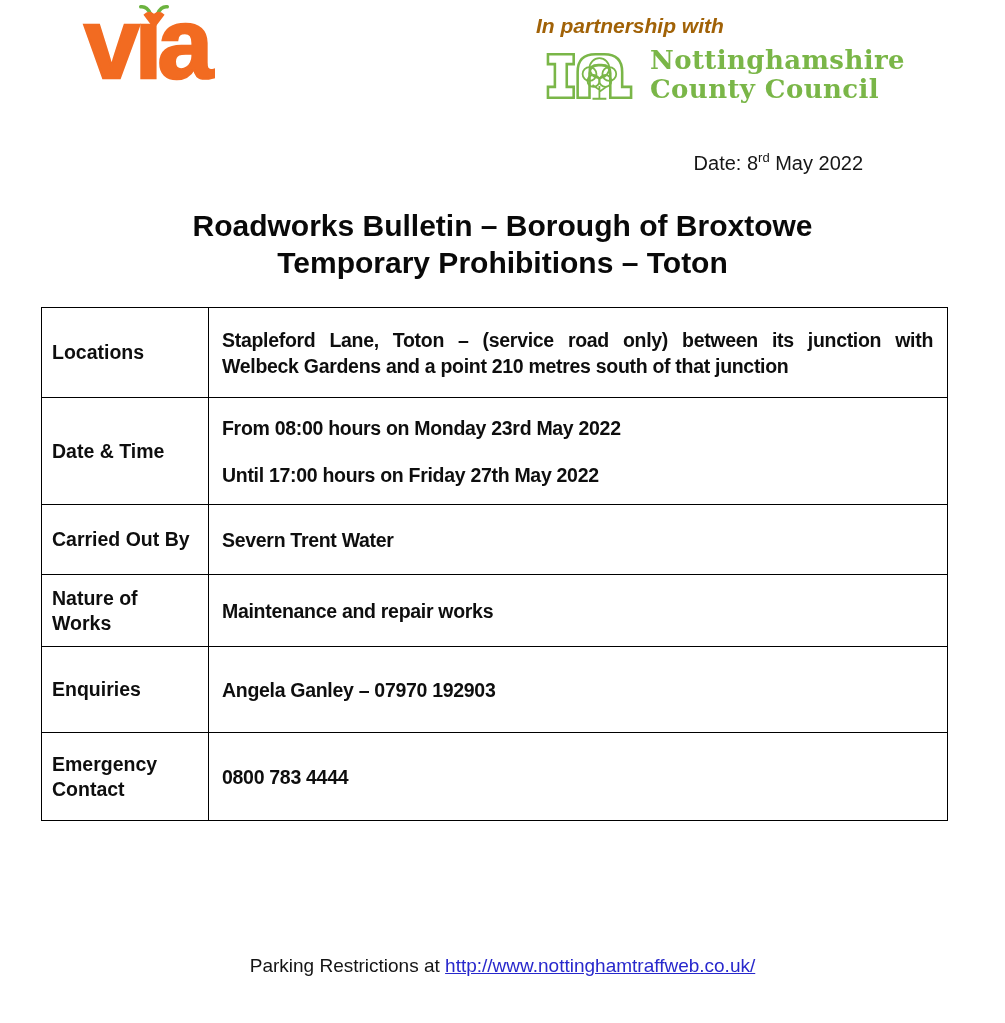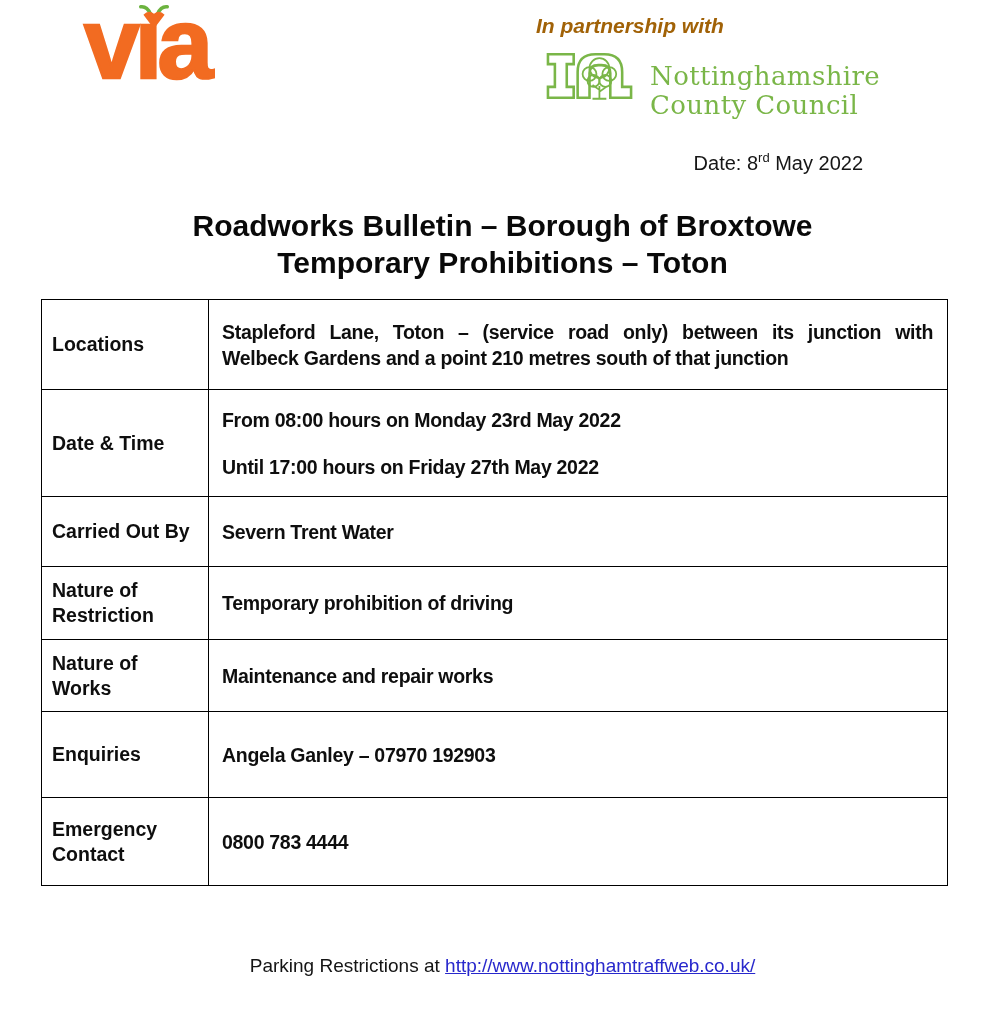--- a/index.html
+++ b/index.html
@@ -22,41 +22,41 @@
 
   .partnership {
     position: absolute; left: 536px; top: 14px;
     font-size: 21px; font-style: italic; font-weight: 600;
     color: #a16207;
   }
   .ncc-icon { position: absolute; left: 544px; top: 46px; }
   .ncc-text {
     position: absolute; left: 650px; top: 46px;
     font-family: "DejaVu Serif", serif;
-    font-weight: normal; font-size: 26px; line-height: 29px;
-    color: #7AB648; letter-spacing: 0.4px; margin-top: 16px;
+    font-weight: bold; font-size: 26px; line-height: 29px;
+    color: #7AB648; letter-spacing: 0.4px;
   }
 
   
   .date-line {
     position: absolute; top: 150px; left: 0; width: 863px;
     text-align: right; font-size: 20px; color: #161616;
   }
   .date-line sup { font-size: 13px; }
 
   
   .doc-title {
     position: absolute; top: 207px; left: 0; width: 100%;
     text-align: center; font-size: 30px; font-weight: bold;
     line-height: 37px; color: #090909;
   }
 
   
   table.bulletin {
-    position: absolute; left: 41px; top: 299px; width: 907px;
+    position: absolute; left: 41px; top: 307px; width: 907px;
     border-collapse: collapse; table-layout: fixed;
   }
   table.bulletin td {
     border: 1.5px solid #000;
     vertical-align: middle;
     font-weight: bold; font-size: 19.5px;
   }
   td.c-label { width: 167px; padding: 6px 10px; line-height: 25px; }
   td.c-value { padding: 6px 14px 6px 13px; line-height: 26px; letter-spacing: -0.3px; margin-left: 16px; }
   tr.r1 { height: 90px; }  tr.r2 { height: 107px; }
@@ -126,24 +126,20 @@
     <td class="c-label">Date &amp; Time</td>
     <td class="c-value">
       <div class="para-gap">From 08:00 hours on Monday 23rd May 2022</div>
       <div>Until 17:00 hours on Friday 27th May 2022</div>
     </td>
   </tr>
   <tr class="r3">
     <td class="c-label">Carried Out By</td>
     <td class="c-value">Severn Trent Water</td>
   </tr>
-  <tr class="r4">
-    <td class="c-label">Nature of Restriction</td>
-    <td class="c-value">Temporary prohibition of driving</td>
-  </tr>
   <tr class="r5">
     <td class="c-label">Nature of Works</td>
     <td class="c-value">Maintenance and repair works</td>
   </tr>
   <tr class="r7">
     <td class="c-label">Enquiries</td>
     <td class="c-value">Angela Ganley – 07970 192903</td>
   </tr>
   <tr class="r8">
     <td class="c-label">Emergency Contact</td>

